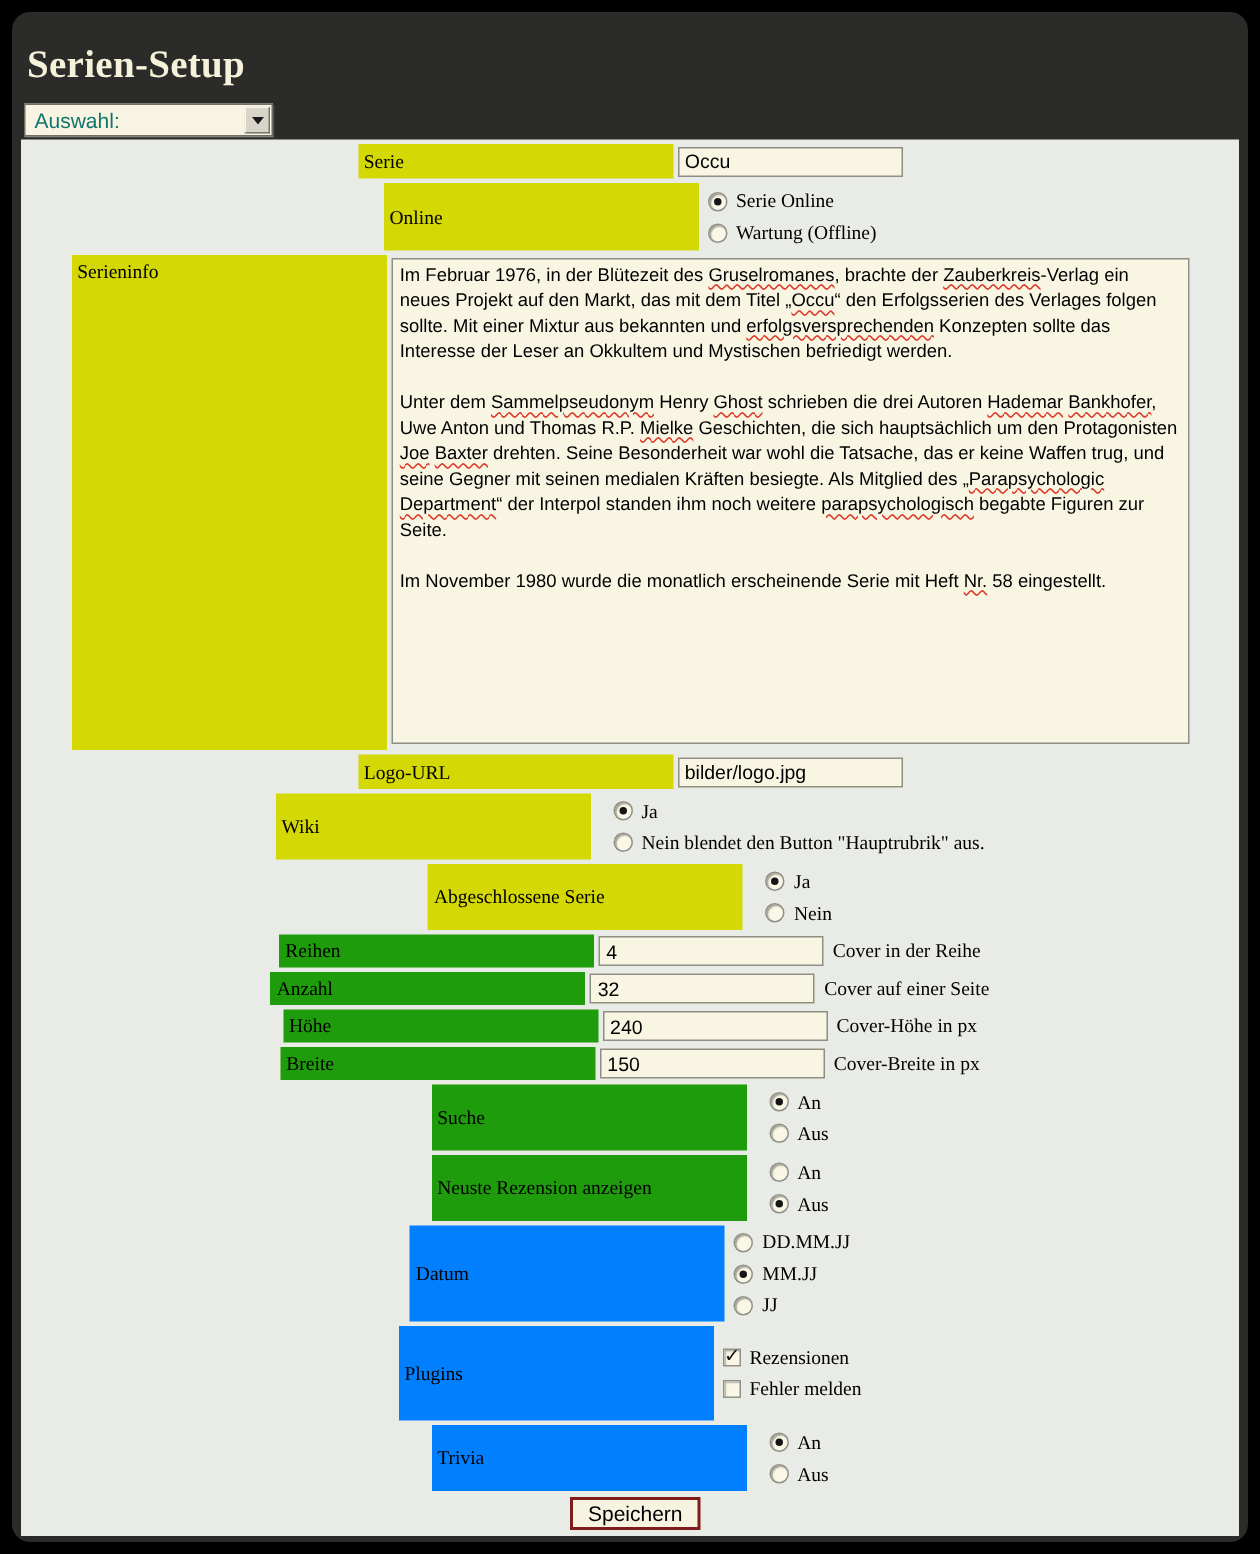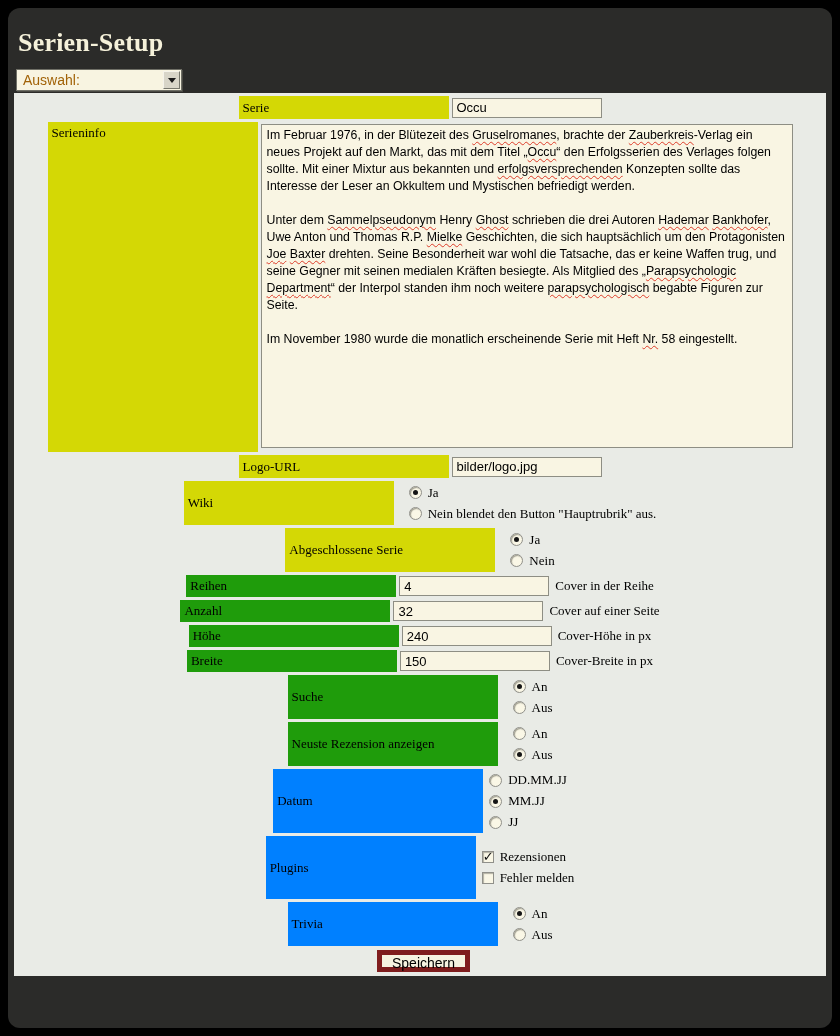--- a/index.html
+++ b/index.html
@@ -11,21 +11,21 @@
     padding:20px 0 11px 10px; letter-spacing:.2px;
   }
 
   
   .select {
     margin-left:8px; margin-bottom:2px; width:166px; height:22px;
     background:#f8f4e1; border:1px solid #6f6f66;
     display:flex; align-items:center; cursor:default;
     box-shadow:1px 1px 0 #4a4a44;
   }
-  .select-value { flex:1; font:14px "Liberation Sans", sans-serif; color:#a16207; padding-left:6px; }
+  .select-value { flex:1; font:14px "Liberation Sans", sans-serif; color:#0f766e; padding-left:6px; }
   .select-arrow {
     width:17px; height:18px; margin-right:1px; background:#d8d5c8;
     border:1px solid; border-color:#f5f3ea #77776d #77776d #f5f3ea;
     display:flex; align-items:center; justify-content:center;
   }
   .select-arrow::after { content:""; border:4px solid transparent; border-top:5px solid #1a1a1a; margin-top:5px; }
 
   
   .form-table {
     margin:0 6px; width:812px; background:#e9ebe6; padding:3px;
@@ -84,21 +84,21 @@
     white-space:pre-wrap; cursor:text;
   }
   .sq {
     text-decoration:underline; text-decoration-style:wavy;
     text-decoration-color:#dd3c2a; text-decoration-thickness:1px;
     text-underline-offset:2px;
   }
 
   .save-button {
     margin-left:7px; height:22px; padding:0 10px;
-    background:#f6f3e0; border:5px solid #7f1d1d;
+    background:#f6f3e0; border:2px solid #7f1d1d;
     font:14px "Liberation Sans", sans-serif; color:#000; cursor:default;
   }
 </style>
 </head>
 <body>
 
 <div class="page">
 
   <div class="title">Serien-Setup</div>
 
@@ -109,20 +109,33 @@
 
   <div class="form-table">
 
     <div class="row r23">
       <div class="label yellow">Serie</div>
       <div class="value">
         <input class="text-input" type="text" value="Occu" style="">
       </div>
     </div>
 
+    <div class="row r45">
+      <div class="label yellow">Online</div>
+      <div class="value">
+        <div class="opt">
+          <span class="radio checked"></span>
+          <span class="opt-label">Serie Online</span>
+        </div>
+        <div class="opt">
+          <span class="radio"></span>
+          <span class="opt-label">Wartung (Offline)</span>
+        </div>
+      </div>
+    </div>
 
     <div class="row r330">
       <div class="label yellow top">Serieninfo</div>
       <div class="value" style="justify-content:flex-start;">
         <div class="textarea">Im Februar 1976, in der Blütezeit des <span class="sq">Gruselromanes</span>, brachte der <span class="sq">Zauberkreis</span>-Verlag ein neues Projekt auf den Markt, das mit dem Titel „<span class="sq">Occu</span>“ den Erfolgsserien des Verlages folgen sollte. Mit einer Mixtur aus bekannten und <span class="sq">erfolgsversprechenden</span> Konzepten sollte das Interesse der Leser an Okkultem und Mystischen befriedigt werden.
 
 Unter dem <span class="sq">Sammelpseudonym</span> Henry <span class="sq">Ghost</span> schrieben die drei Autoren <span class="sq">Hademar</span> <span class="sq">Bankhofer</span>, Uwe Anton und Thomas R.P. <span class="sq">Mielke</span> Geschichten, die sich hauptsächlich um den Protagonisten <span class="sq">Joe</span> <span class="sq">Baxter</span> drehten. Seine Besonderheit war wohl die Tatsache, das er keine Waffen trug, und seine Gegner mit seinen medialen Kräften besiegte. Als Mitglied des „<span class="sq">Parapsychologic</span> <span class="sq">Department</span>“ der Interpol standen ihm noch weitere <span class="sq">parapsychologisch</span> begabte Figuren zur Seite.
 
 Im November 1980 wurde die monatlich erscheinende Serie mit Heft <span class="sq">Nr.</span> 58 eingestellt.</div>
       </div>

